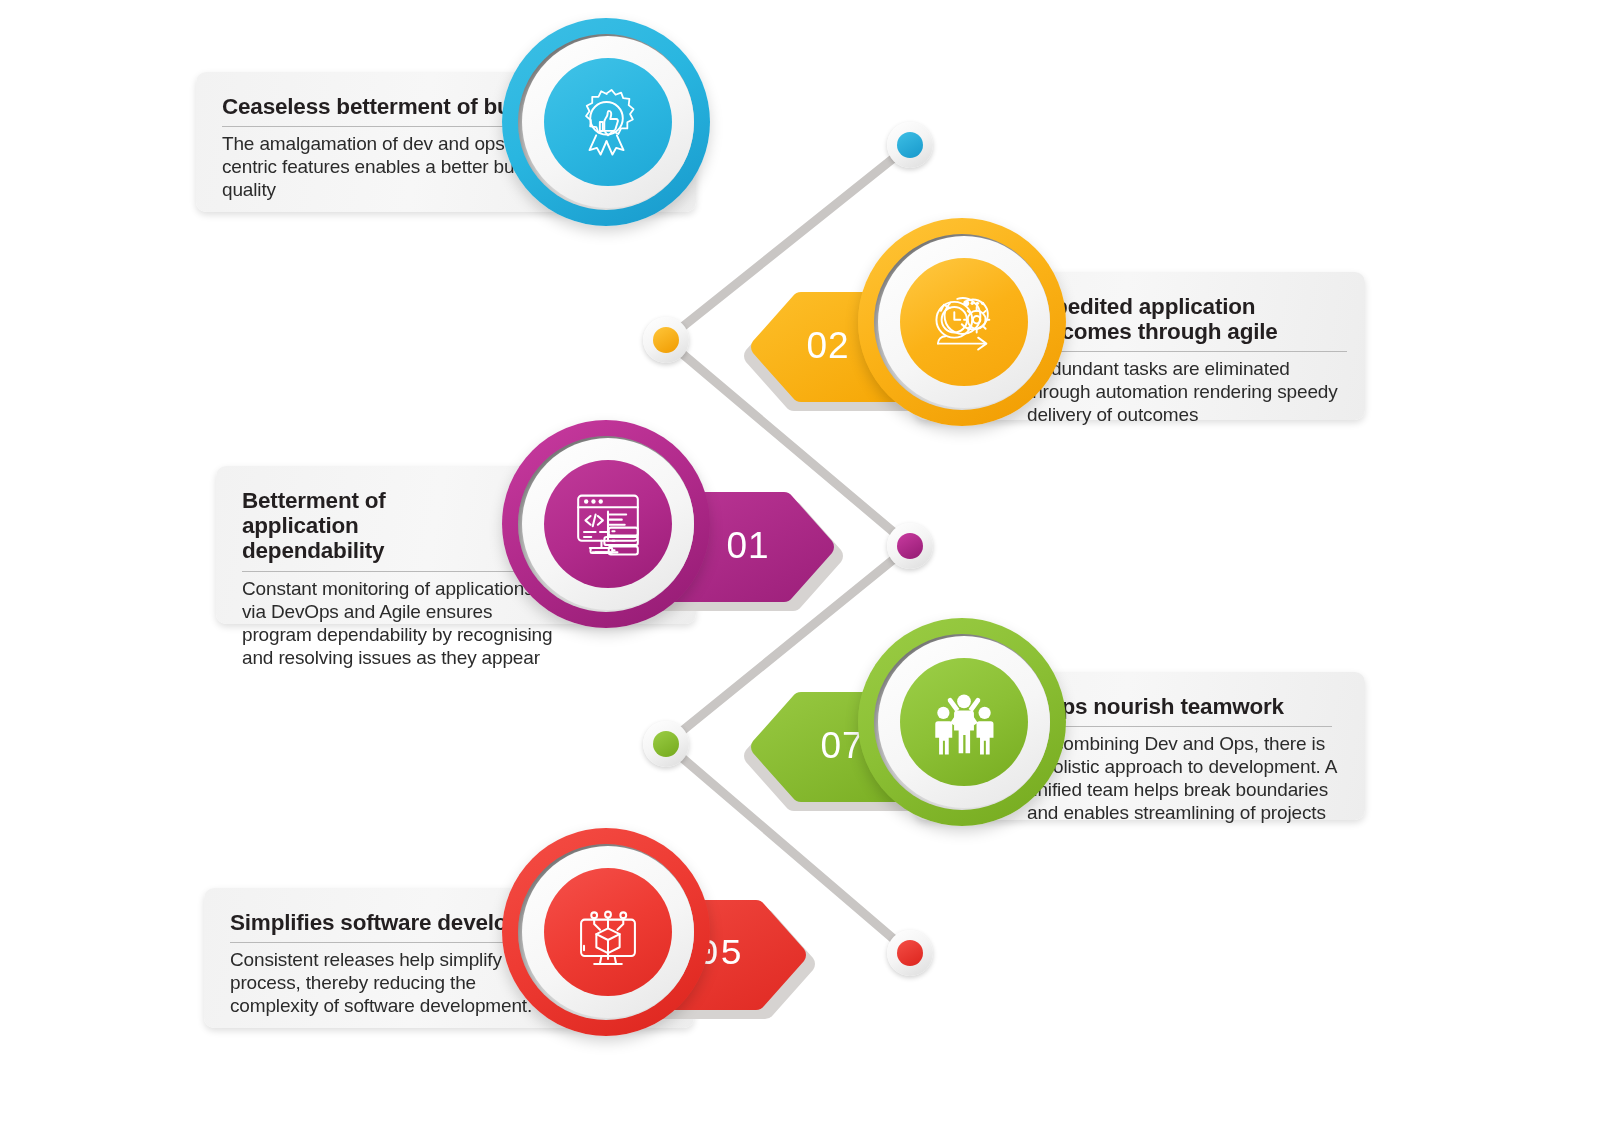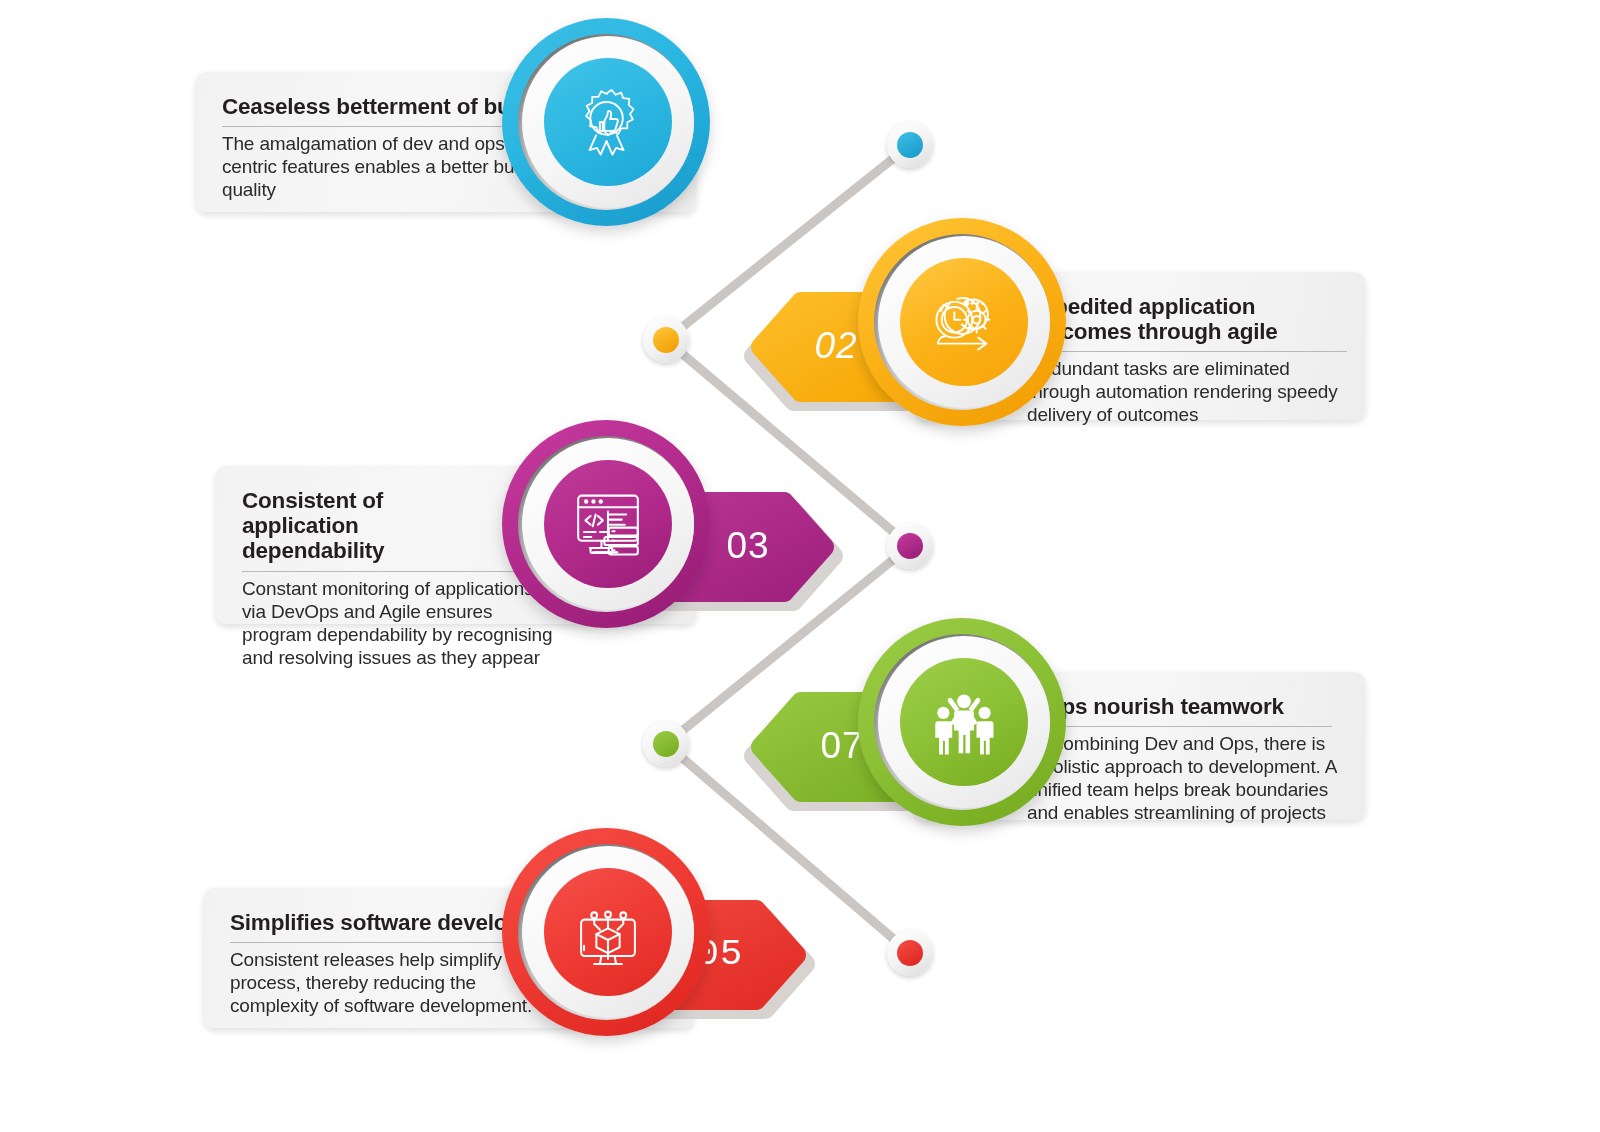--- a/index.html
+++ b/index.html
@@ -140,21 +140,21 @@
     <svg class="hexsvg" width="225" height="146" viewBox="0 0 225 146">
       <defs>
         <linearGradient id="hg2" x1="0" y1="0" x2="1" y2="1">
           <stop offset="0%" stop-color="#fdbf2a"></stop>
             <stop offset="100%" stop-color="#f5a300"></stop>
         </linearGradient>
       </defs>
       <path d="M61,20 h150 a10,10 0 0 1 10,10 v90 a10,10 0 0 1 -10,10 h-150 a10,10 0 0 1 -8,-4 l-40,-45 a10,10 0 0 1 0,-12 l40,-45 a10,10 0 0 1 8,-4 z" fill="#d6d3d1" transform="translate(-7,9)"></path>
       <path d="M61,20 h150 a10,10 0 0 1 10,10 v90 a10,10 0 0 1 -10,10 h-150 a10,10 0 0 1 -8,-4 l-40,-45 a10,10 0 0 1 0,-12 l40,-45 a10,10 0 0 1 8,-4 z" fill="url(#hg2)"></path>
     </svg>
-    <div class="hexnum" style="left:16px;width:160px;top:74px;font-style:italic;">02</div>
+    <div class="hexnum" style="left:8px;width:160px;top:74px;">02</div>
   </div>
 
   <div class="medallion" style="left:858px;top:218px;width:208px;height:208px;">
     <div class="ring-outer" style="width:208px;height:208px;background:linear-gradient(150deg,#ffc63a 0%,#fbb217 45%,#f09b00 100%);box-shadow:0 6px 14px rgba(0,0,0,0.17);"></div>
     <div class="ring-shadow" style="left:16px;top:16px;width:176px;height:176px;"></div>
     <div class="ring-white" style="left:20px;top:18px;width:172px;height:172px;"></div>
     <div class="inner-circle" style="left:42px;top:40px;width:128px;height:128px;background:linear-gradient(150deg,#ffc944 0%,#fbb217 50%,#f6a50a 100%);">
       <svg width="82" height="82" viewBox="0 0 110 110" fill="none" stroke="#ffffff" stroke-width="2.6" stroke-linecap="round" stroke-linejoin="round">
         <path d="M46 24 a24 24 0 1 1 -10 6" stroke-dasharray="0"></path>
         <circle cx="42" cy="52" r="24"></circle>
@@ -172,37 +172,37 @@
           <path d="M0 -17 v5 M0 12 v5 M-17 0 h5 M12 0 h5 M-12 -12 l3.5 3.5 M8.5 8.5 l3.5 3.5 M12 -12 l-3.5 3.5 M-8.5 8.5 l-3.5 3.5"></path>
         </g>
         <path d="M20 84 h64"></path>
         <path d="M74 76 l11 8 -11 8"></path>
         <path d="M20 84 a10 10 0 0 1 10 -10"></path>
       </svg>
     </div>
   </div>
 
   <div class="card left" style="left:216px;top:466px;width:480px;height:158px;">
-    <div class="card-title" style="width:250px;">Consistent of application dependability</div>
+    <div class="card-title" style="width:250px;">Betterment of application dependability</div>
     <div class="rule" style="width:310px;"></div>
     <div class="card-body" style="width:320px;">Constant monitoring of applications via DevOps and Agile ensures program dependability by recognising and resolving issues as they appear</div>
   </div>
 
   <div class="hex-wrap" style="left:620px;top:472px;width:225px;height:146px;">
     <svg class="hexsvg" width="225" height="146" viewBox="0 0 225 146">
       <defs>
         <linearGradient id="hg3" x1="0" y1="0" x2="1" y2="1">
           <stop offset="0%" stop-color="#bd3797"></stop>
             <stop offset="100%" stop-color="#9c1f7a"></stop>
         </linearGradient>
       </defs>
       <path d="M14,20 h150 a10,10 0 0 1 8,4 l40,45 a10,10 0 0 1 0,12 l-40,45 a10,10 0 0 1 -8,4 h-150 a10,10 0 0 1 -10,-10 v-90 a10,10 0 0 1 10,-10 z" fill="#d6d3d1" transform="translate(9,9)"></path>
       <path d="M14,20 h150 a10,10 0 0 1 8,4 l40,45 a10,10 0 0 1 0,12 l-40,45 a10,10 0 0 1 -8,4 h-150 a10,10 0 0 1 -10,-10 v-90 a10,10 0 0 1 10,-10 z" fill="url(#hg3)"></path>
     </svg>
-    <div class="hexnum" style="left:48px;width:160px;top:74px;">03</div>
+    <div class="hexnum" style="left:48px;width:160px;top:74px;">01</div>
   </div>
 
   <div class="medallion" style="left:502px;top:420px;width:208px;height:208px;">
     <div class="ring-outer" style="width:208px;height:208px;background:linear-gradient(150deg,#c93ba0 0%,#b22b8c 45%,#931a72 100%);box-shadow:0 6px 14px rgba(0,0,0,0.17);"></div>
     <div class="ring-shadow" style="left:16px;top:16px;width:176px;height:176px;"></div>
     <div class="ring-white" style="left:20px;top:18px;width:172px;height:172px;"></div>
     <div class="inner-circle" style="left:42px;top:40px;width:128px;height:128px;background:linear-gradient(150deg,#c03a99 0%,#b22b8c 50%,#9b1d77 100%);">
       <svg width="80" height="80" viewBox="0 0 110 110" fill="none" stroke="#ffffff" stroke-width="2.8" stroke-linecap="round" stroke-linejoin="round">
         <rect x="14" y="16" width="82" height="62" rx="5"></rect>
         <path d="M14 32 h82"></path>

